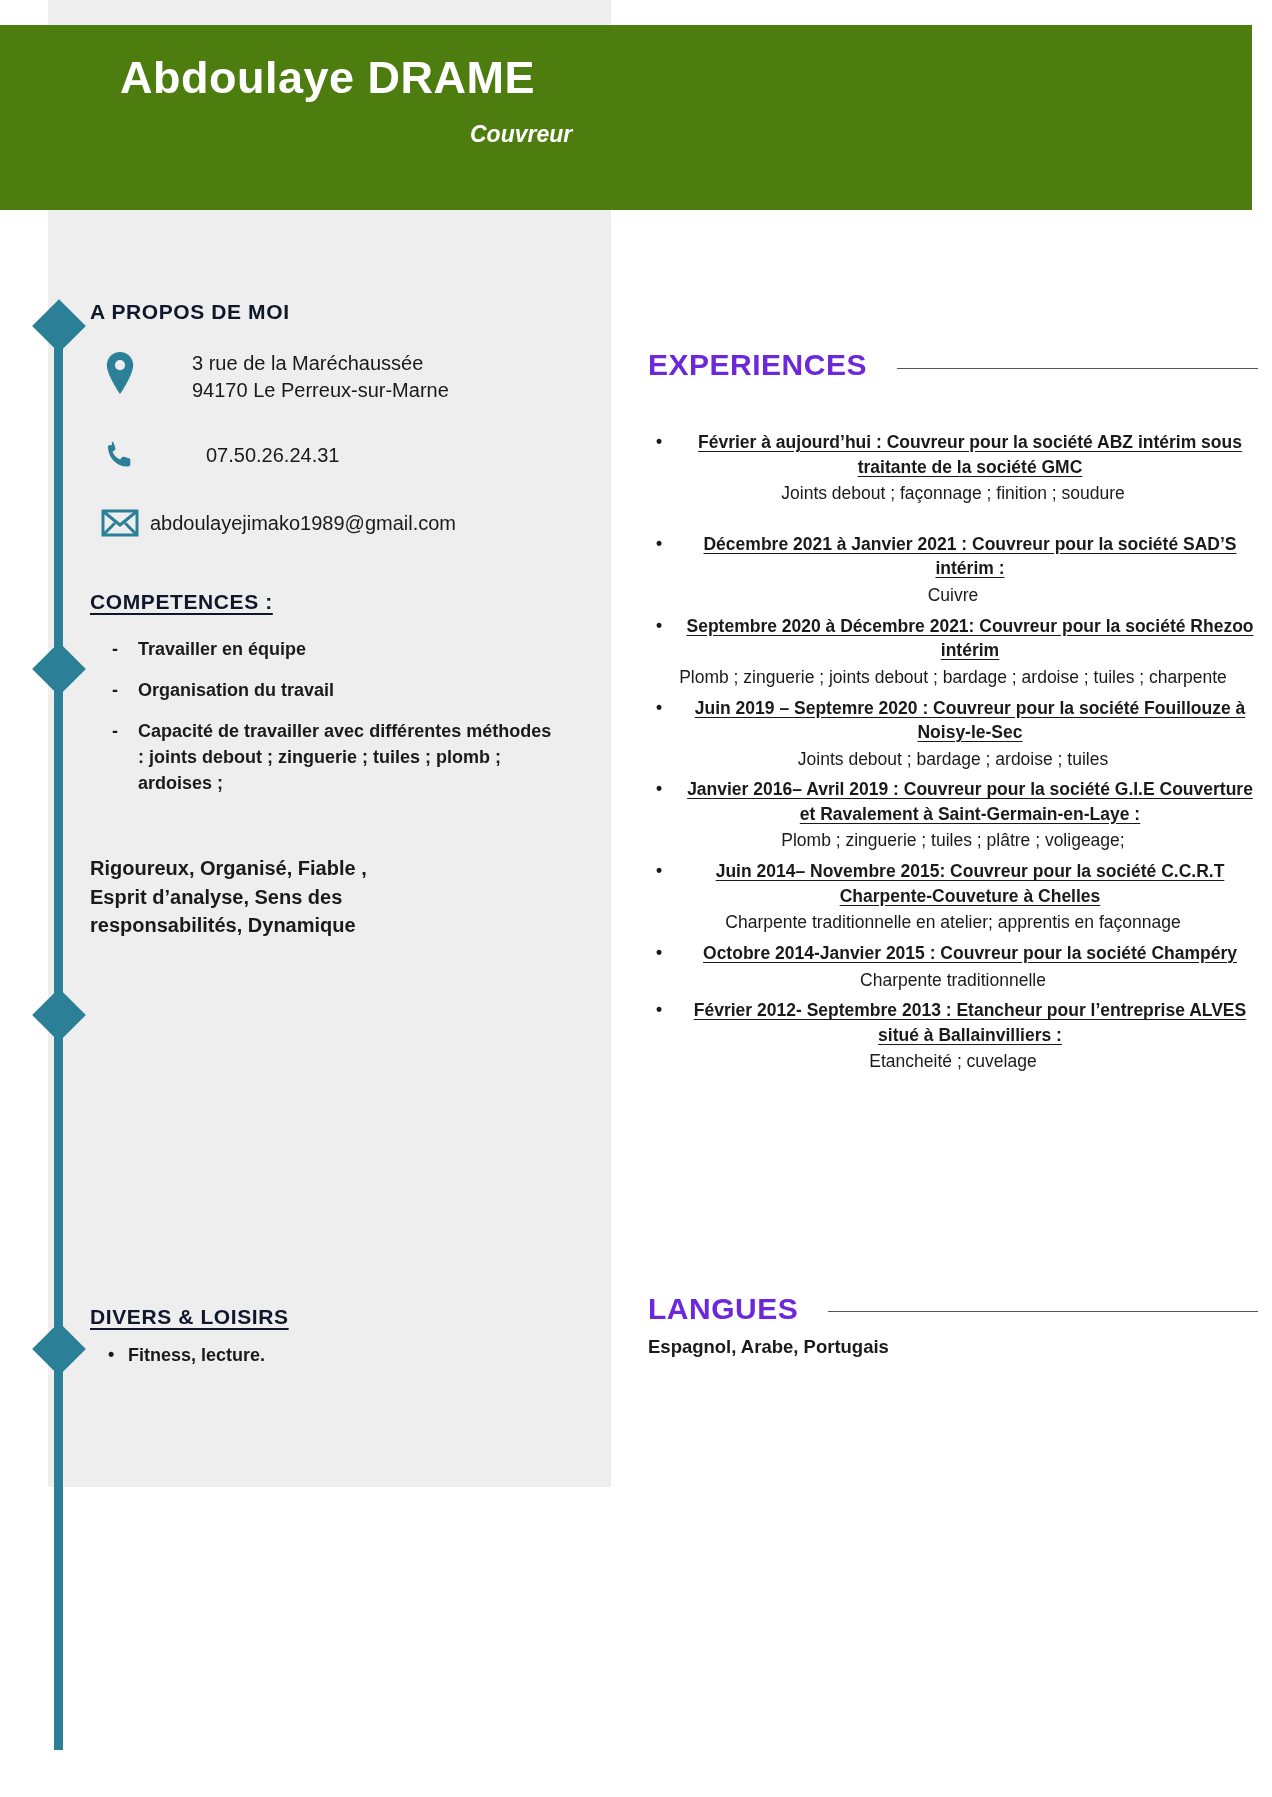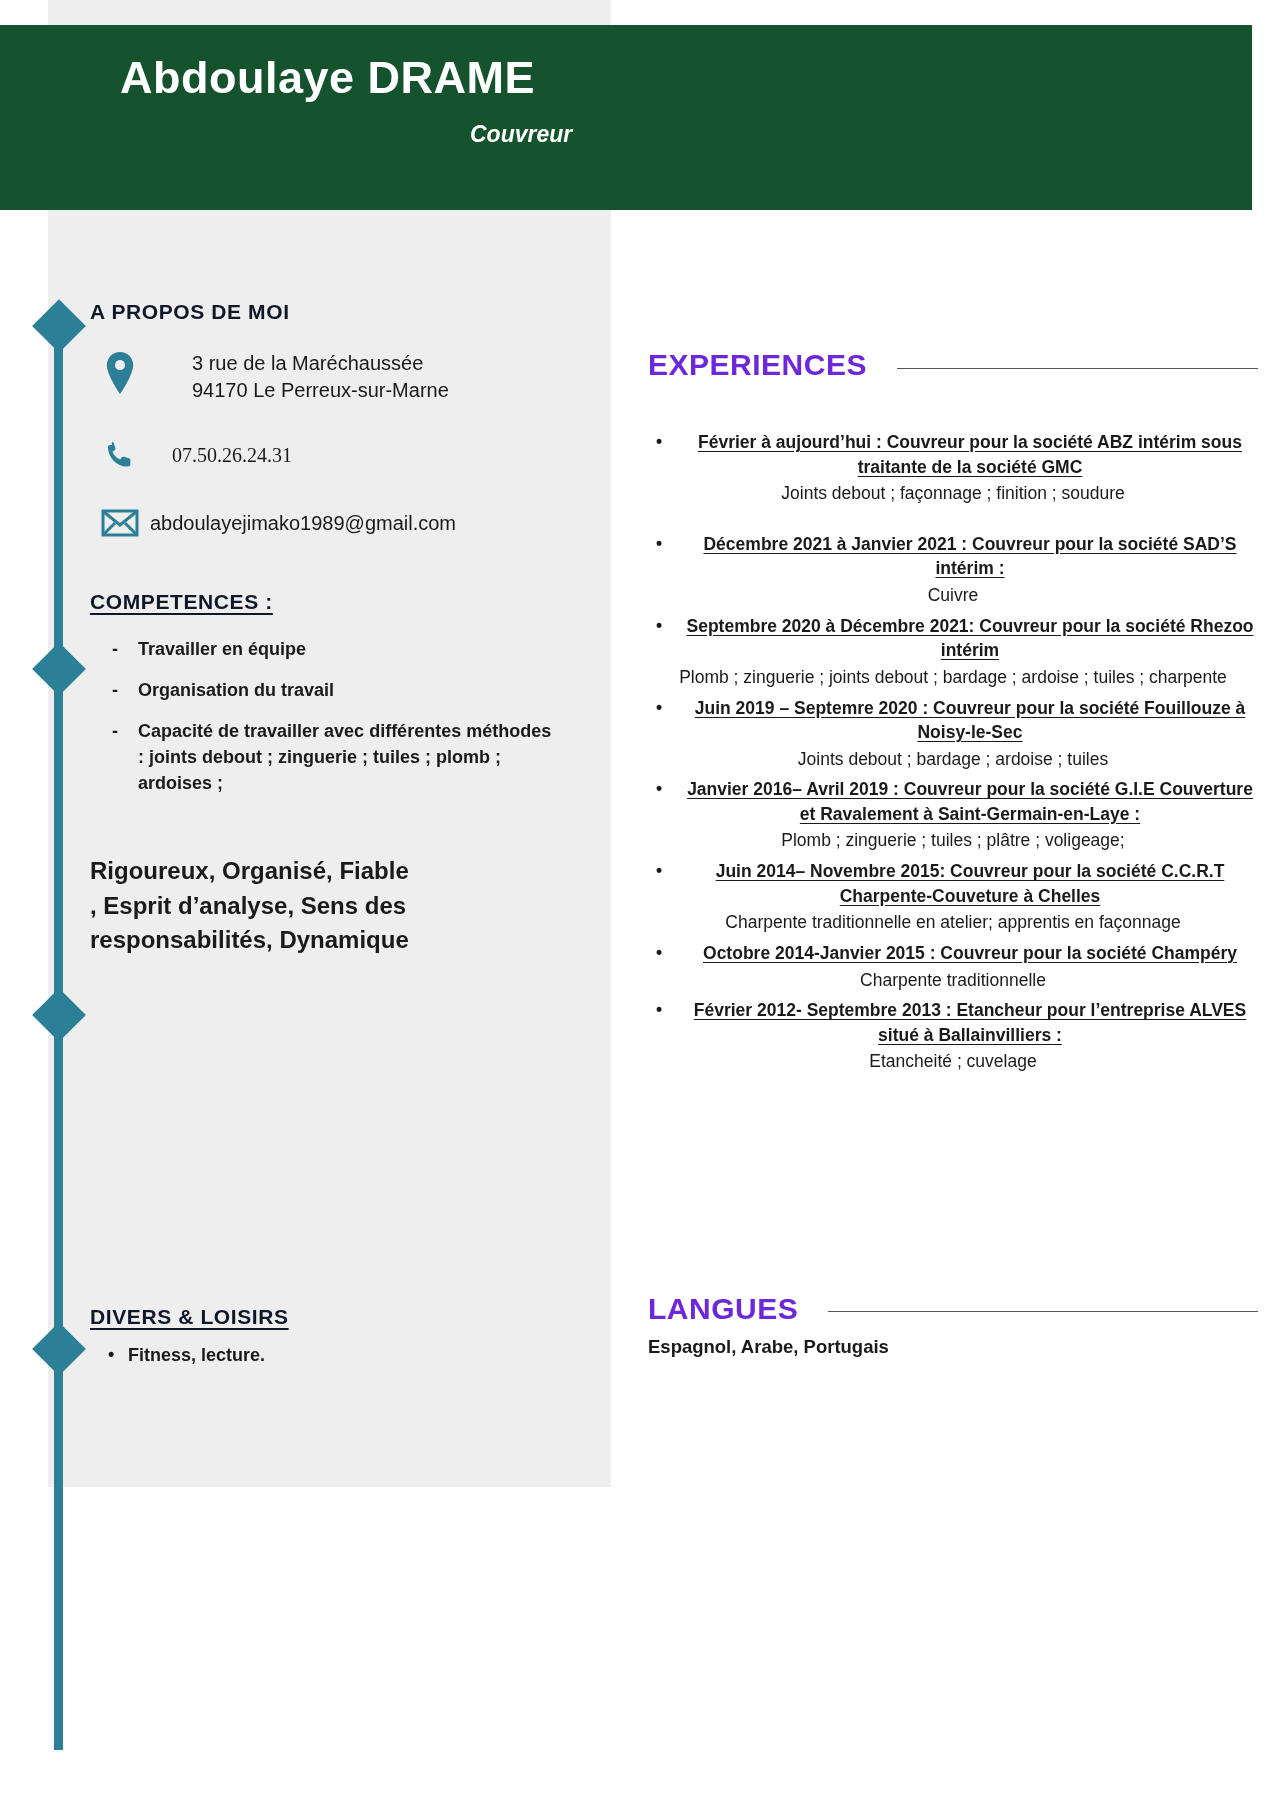--- a/index.html
+++ b/index.html
@@ -35,21 +35,21 @@
     background: #eeeeee;
   }
 
   
   .header {
     position: absolute;
     left: 0;
     top: 25px;
     width: 1252px;
     height: 185px;
-    background: #14532d;
+    background: #4d7c0f;
     color: #ffffff;
     box-sizing: border-box;
     padding-left: 120px;
     padding-top: 28px;
   }
   .header h1 {
     margin: 0;
     font-size: 45px;
     font-weight: bold;
     letter-spacing: 0.5px;
@@ -119,21 +119,21 @@
     justify-content: center;
     align-items: flex-start;
     padding-top: 2px;
   }
   .contact-text {
     font-size: 20px;
     line-height: 1.35;
     color: #1a1a1a;
   }
   .contact-row.addr .contact-text { margin-left: 42px; }
-  .contact-row.phone .contact-text { margin-left: 22px; padding-top: 6px; font-family: Liberation Serif, serif; }
+  .contact-row.phone .contact-text { margin-left: 56px; padding-top: 6px; }
   .contact-row.mail .contact-text { margin-left: 0px; padding-top: 4px; max-width: 320px; }
 
   
   .block-competences { margin-top: 52px; }
   .comp-list {
     margin: 22px 0 0 0;
     padding: 0;
     list-style: none;
   }
   .comp-list li {
@@ -147,21 +147,21 @@
   .comp-list li::before {
     content: "-";
     position: absolute;
     left: 22px;
     top: 0;
     font-weight: bold;
   }
 
   .block-personnalite { margin-top: 58px; }
   .person-text {
-    font-size: 24px;
+    font-size: 20px;
     font-weight: bold;
     line-height: 1.42;
     margin-top: 14px;
     max-width: 330px;
   }
 
   .block-divers {
     position: absolute;
     left: 90px;
     top: 1305px;

